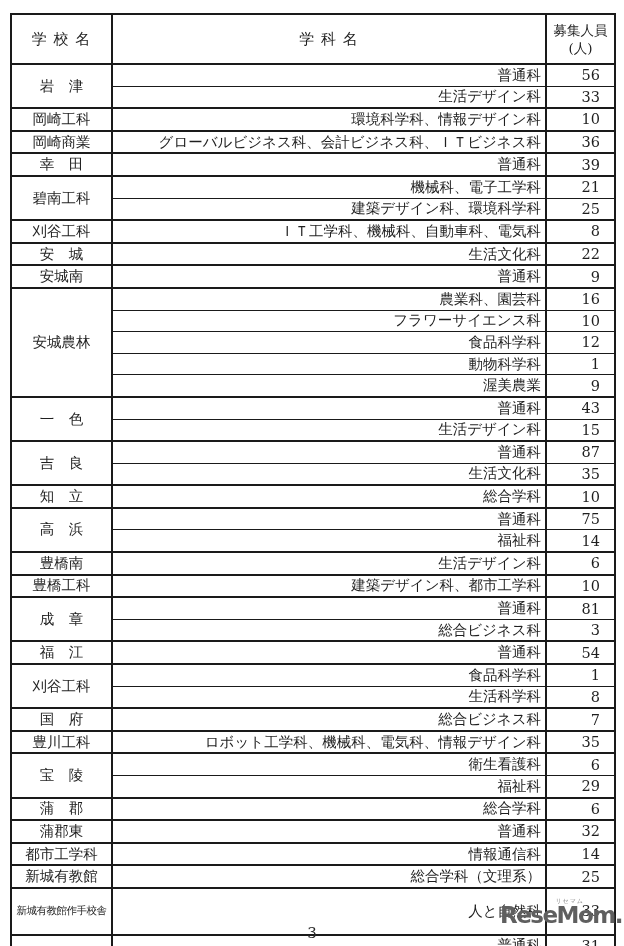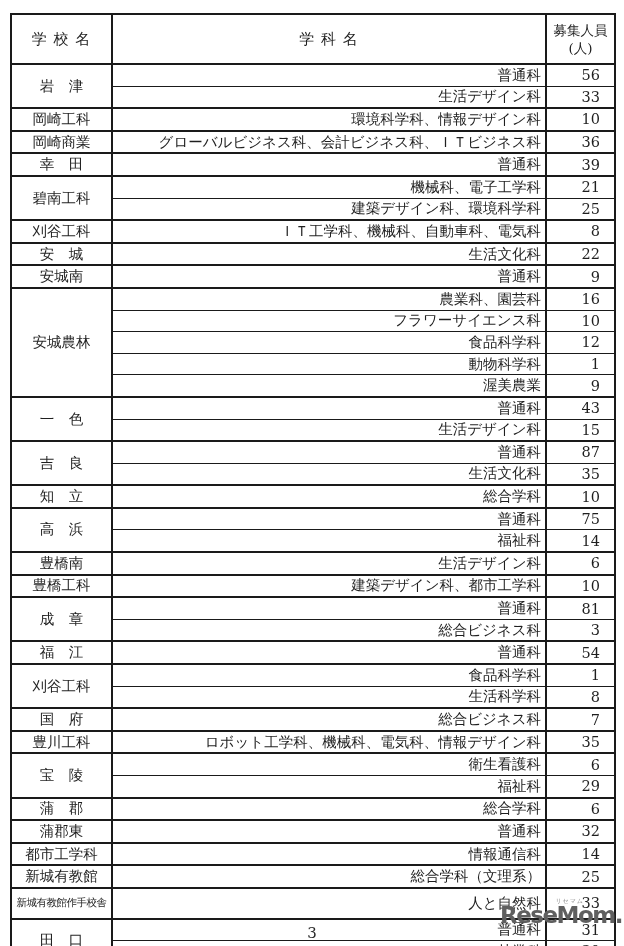--- a/index.html
+++ b/index.html
@@ -50,21 +50,21 @@
     padding: 0 4px;
     font-size: 14.5px;
     overflow: hidden;
     white-space: nowrap;
   }
   tr.group-start td { border-top-width: 2px; }
   td.school-cell {
     text-align: center;
     vertical-align: middle;
   }
-  td.school-cell.small-name { font-size: 10.5px; padding: 4px 1px; letter-spacing: -0.5px; }
+  td.school-cell.small-name { font-size: 10.5px; padding: 12px 1px; letter-spacing: -0.5px; }
   td.dept-cell { text-align: right; }
   td.capacity-cell { text-align: right; padding-right: 14px; }
 
   .page-number {
     position: absolute;
     left: 0;
     right: 0;
     top: 924px;
     text-align: center;
     font-size: 15px;

